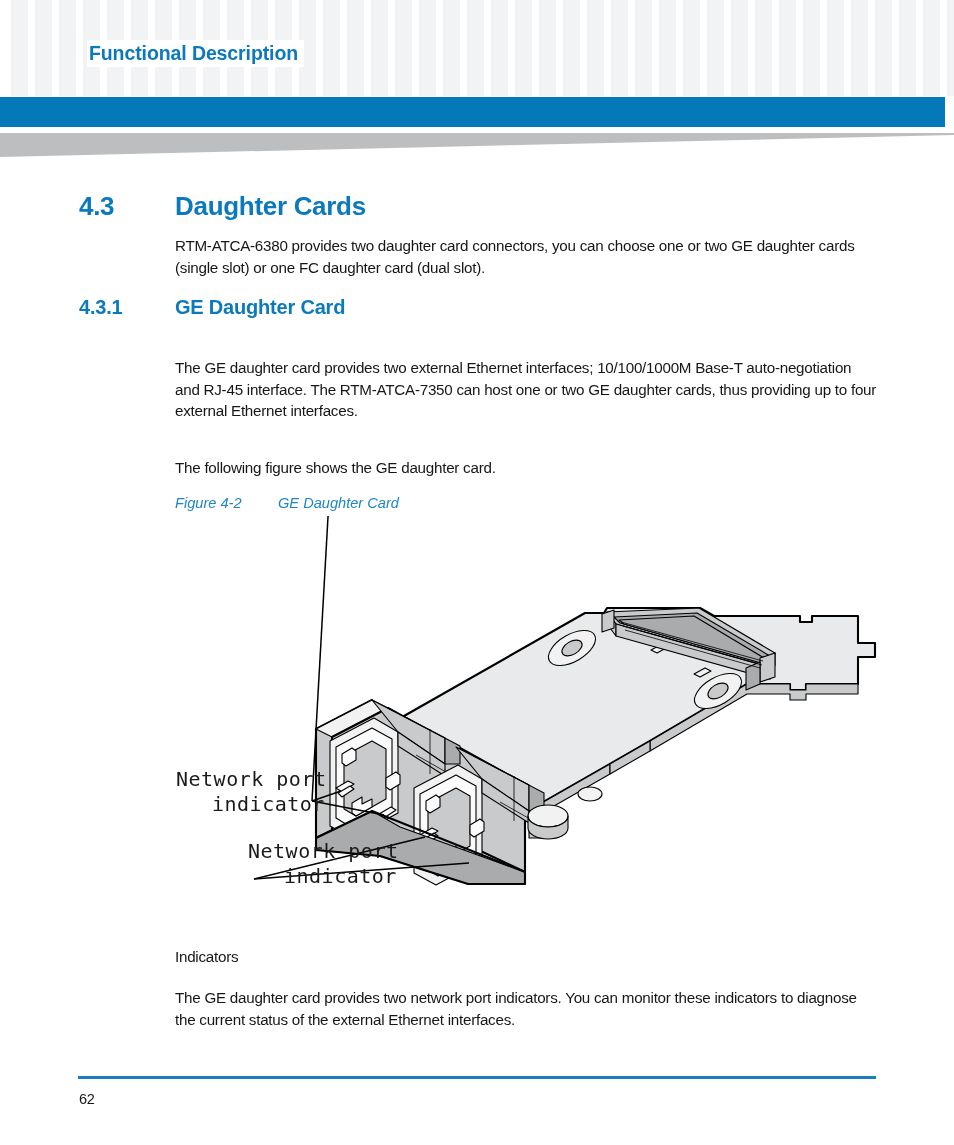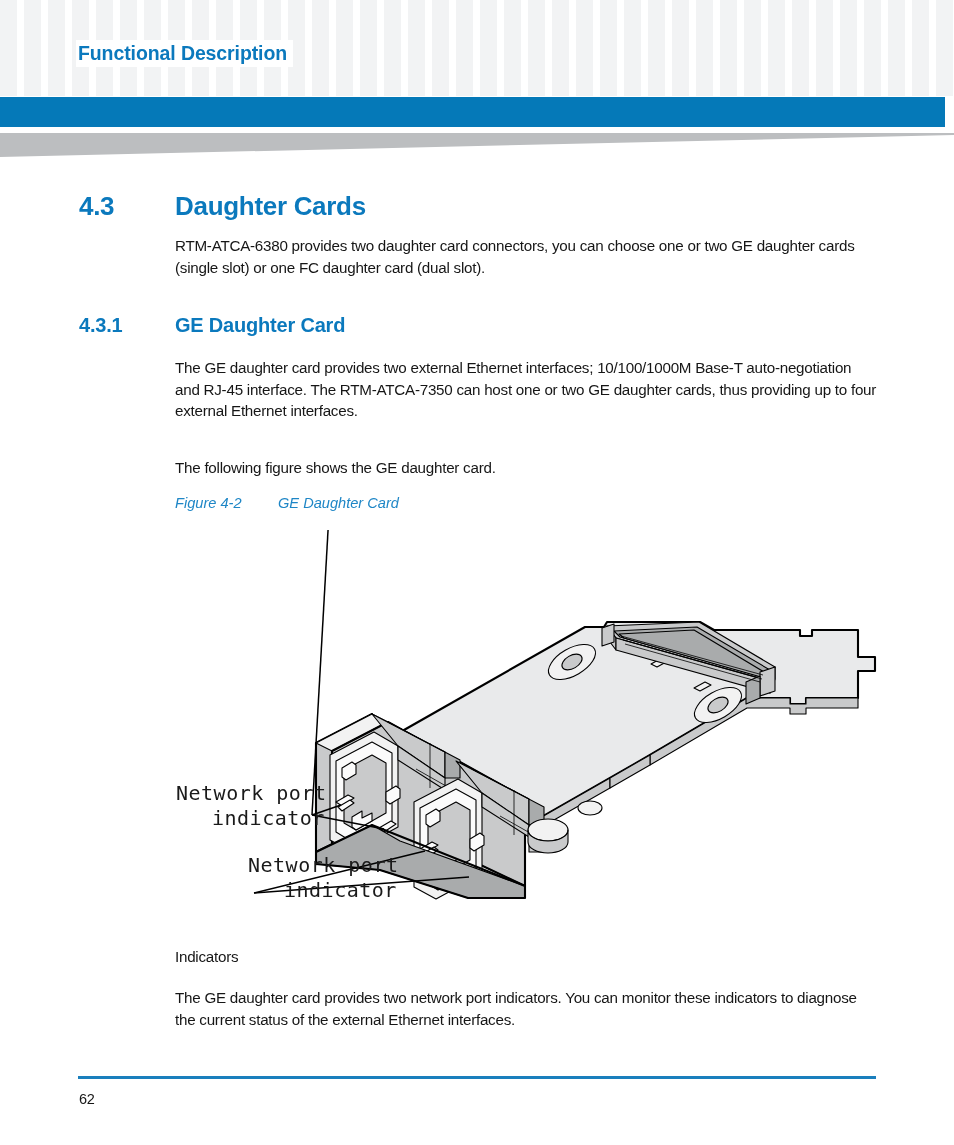--- a/index.html
+++ b/index.html
@@ -11,21 +11,21 @@
     width: 954px;
     height: 1145px;
     position: relative;
     font-family: "Liberation Sans", sans-serif;
     overflow: hidden;
   }
 
   
   #page-header {
     position: absolute;
-    left: 0; top: 0;
+    left: 11px; top: 0;
     width: 872px;
     height: 97px;
   }
   #header-pattern {
     position: absolute;
     left: 0; top: 0;
     width: 954px;
     height: 96px;
     background-image:
       linear-gradient(to right, #f2f3f4 17px, rgba(0,0,0,0) 17px),
@@ -100,21 +100,21 @@
     left: 79px;
     top: 26px;
     font-size: 26px;
     letter-spacing: -0.3px;
     margin-top: 8px;
   }
   #heading-43 .num { width: 96px; display: inline-block; }
 
   #heading-431 {
     left: 79px;
-    top: 157px;
+    top: 139px;
     font-size: 20px;
     letter-spacing: -0.2px;
   }
   #heading-431 .num { width: 96px; display: inline-block; }
 
   .body-par {
     position: absolute;
     left: 175px;
     width: 700px;
     font-size: 15.2px;
@@ -136,21 +136,21 @@
     font-style: italic;
     color: #1e86c6;
     white-space: nowrap;
   }
   #figure-caption .fig-num { display: inline-block; width: 103px; }
 
   
   #figure-area {
     position: absolute;
     left: 0;
-    top: 373px;
+    top: 359px;
     width: 772px;
     height: 400px;
   }
   #figure-svg { display: block; }
 
   
   #page-footer {
     position: absolute;
     left: 0;
     top: 1076px;

